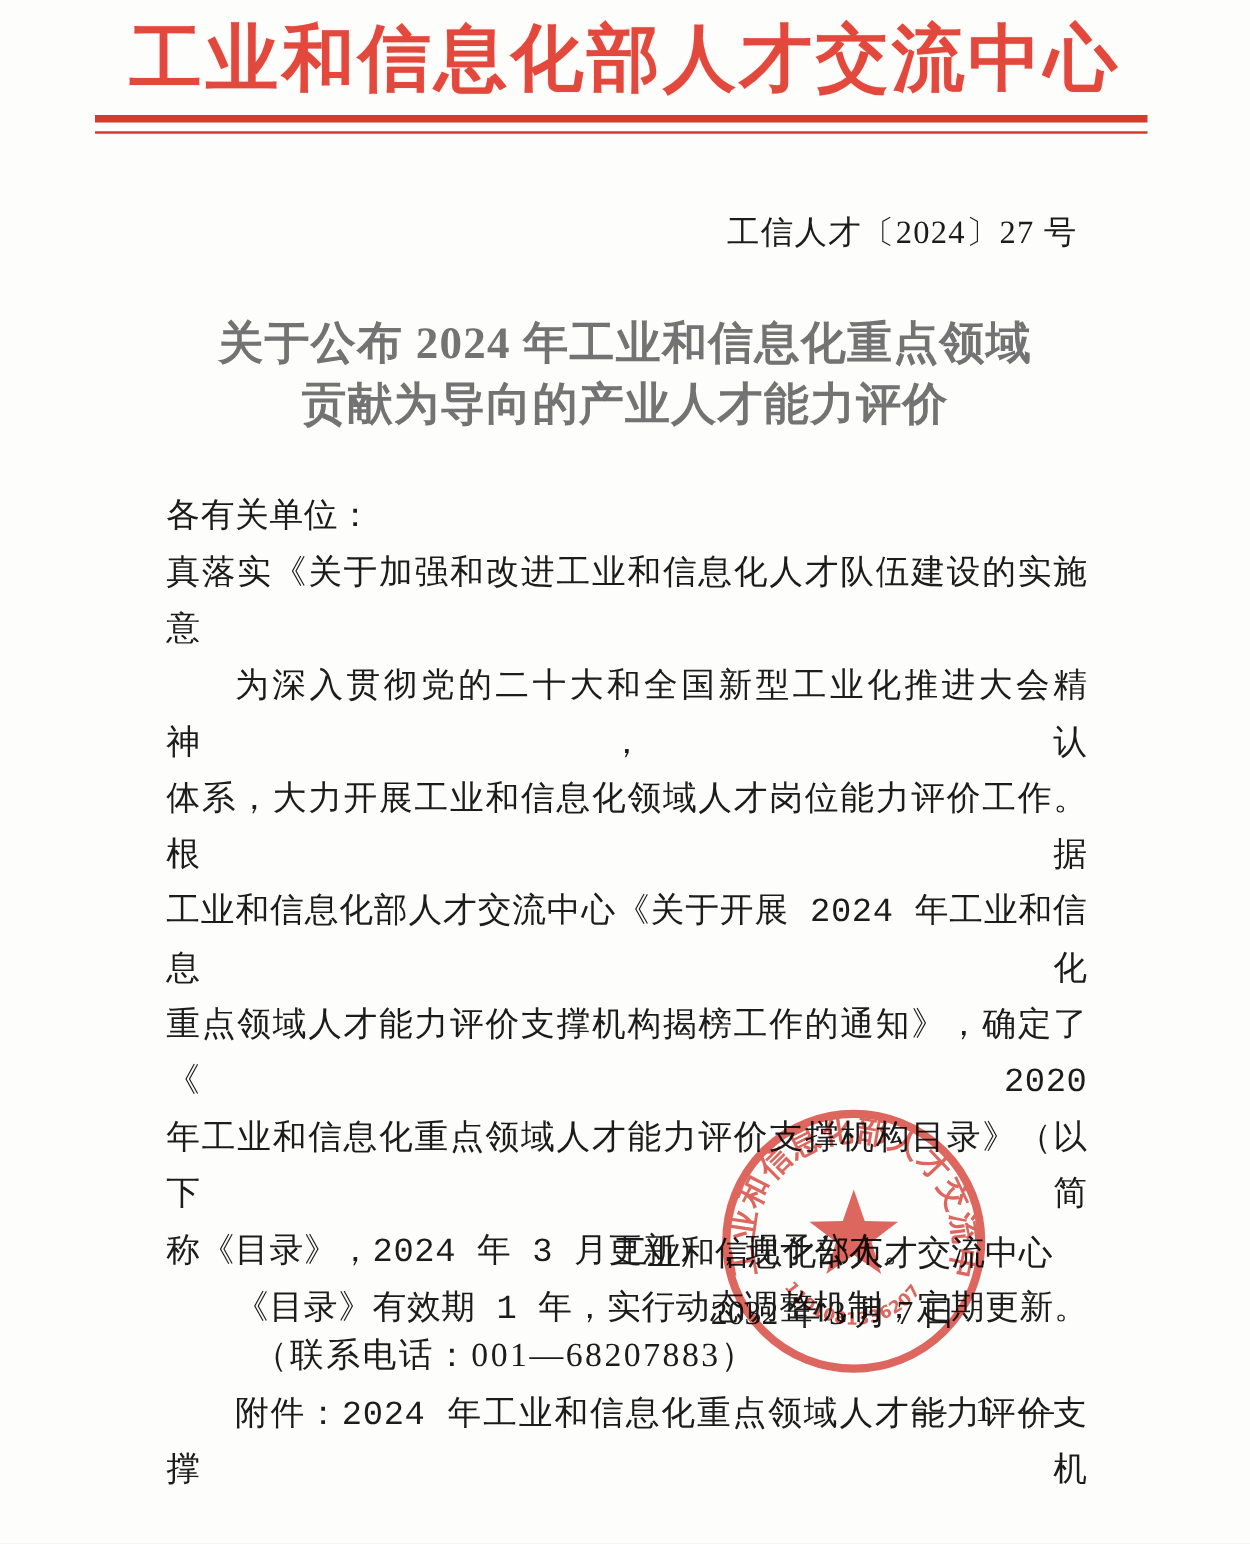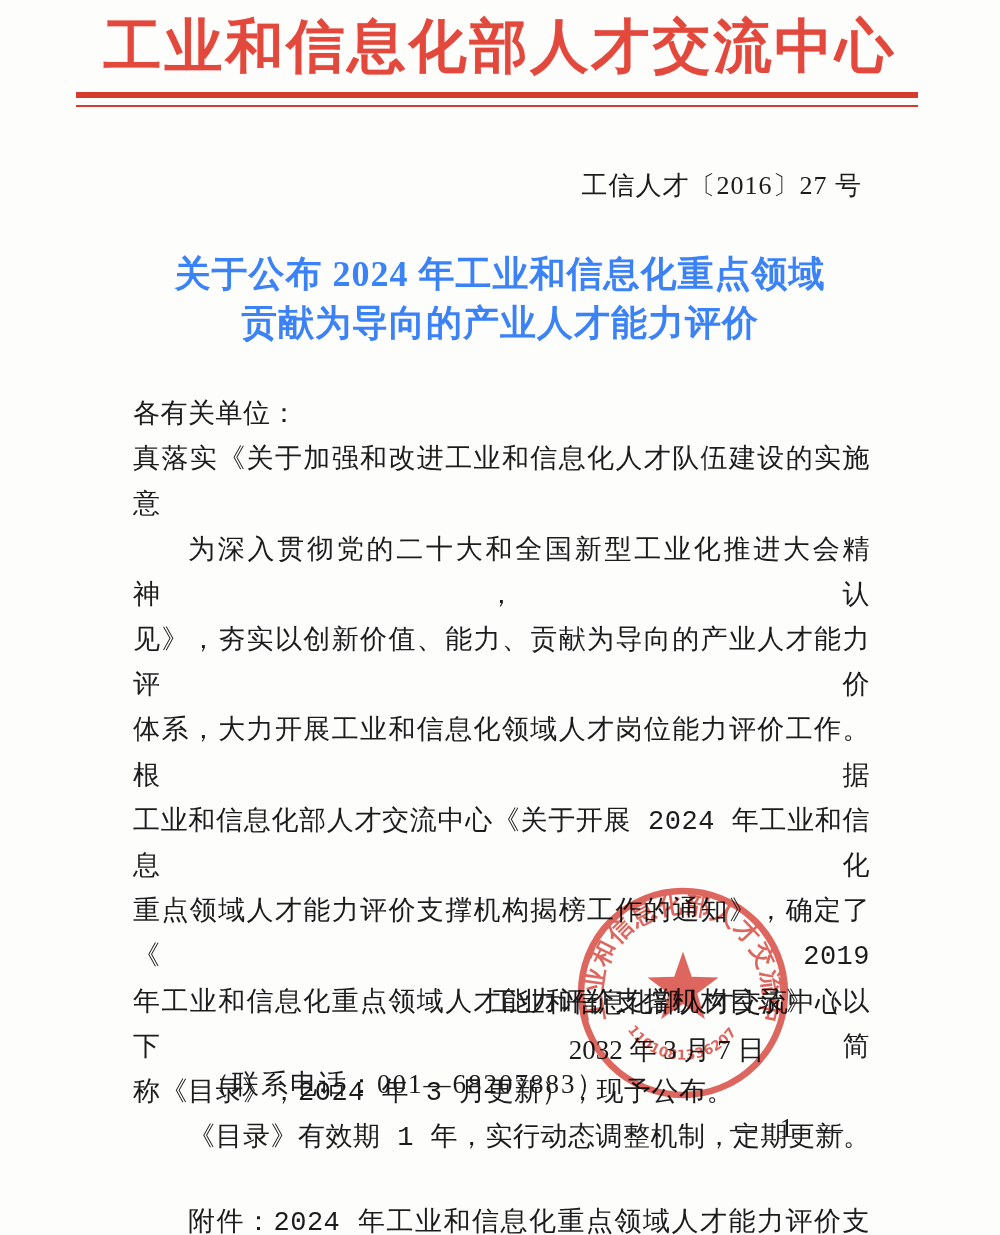--- a/index.html
+++ b/index.html
@@ -36,21 +36,21 @@
     letter-spacing:1px;
     white-space:nowrap;
   }
   
   .doc-title{
     position:absolute;top:250px;left:0;right:0;
     text-align:center;
     font-size:36px;line-height:49px;
     font-weight:700;
     letter-spacing:1px;
-    color:#3b82f6;
+    color:#737373;
   }
   
   .body-block{
     position:absolute;top:393px;left:133px;width:737px;
     font-size:27px;
   }
   .line{
     line-height:45.2px;
     letter-spacing:.5px;
     white-space:nowrap;
@@ -106,35 +106,34 @@
 </head>
 <body>
 
 <div class="page">
 
   <div class="letterhead">工业和信息化部人才交流中心</div>
 
   <div class="rule rule-top-thick"></div>
   <div class="rule rule-top-thin"></div>
 
-  <div class="doc-number">工信人才〔2016〕27 号</div>
+  <div class="doc-number">工信人才〔2024〕27 号</div>
 
   <div class="doc-title">
     <div>关于公布 2024 年工业和信息化重点领域</div>
     <div>贡献为导向的产业人才能力评价</div>
   </div>
 
   <div class="body-block">
     <div class="line">各有关单位：</div>
     <div class="line just">真落实《关于加强和改进工业和信息化人才队伍建设的实施意</div>
     <div class="line just ind">为深入贯彻党的二十大和全国新型工业化推进大会精神，认</div>
-    <div class="line just">见》，夯实以创新价值、能力、贡献为导向的产业人才能力评价</div>
     <div class="line just">体系，大力开展工业和信息化领域人才岗位能力评价工作。根据</div>
     <div class="line just">工业和信息化部人才交流中心《关于开展 2024 年工业和信息化</div>
-    <div class="line just">重点领域人才能力评价支撑机构揭榜工作的通知》，确定了《2019</div>
+    <div class="line just">重点领域人才能力评价支撑机构揭榜工作的通知》，确定了《2020</div>
     <div class="line just">年工业和信息化重点领域人才能力评价支撑机构目录》（以下简</div>
     <div class="line">称《目录》，2024 年 3 月更新），现予公布。</div>
     <div class="line ind">《目录》有效期 1 年，实行动态调整机制，定期更新。</div>
     <div class="line just ind att1">附件：2024 年工业和信息化重点领域人才能力评价支撑机</div>
 
   </div>
 
   <div class="signature">
     <div>工业和信息化部人才交流中心</div>
     <div>2032 年 3 月 7 日</div>

